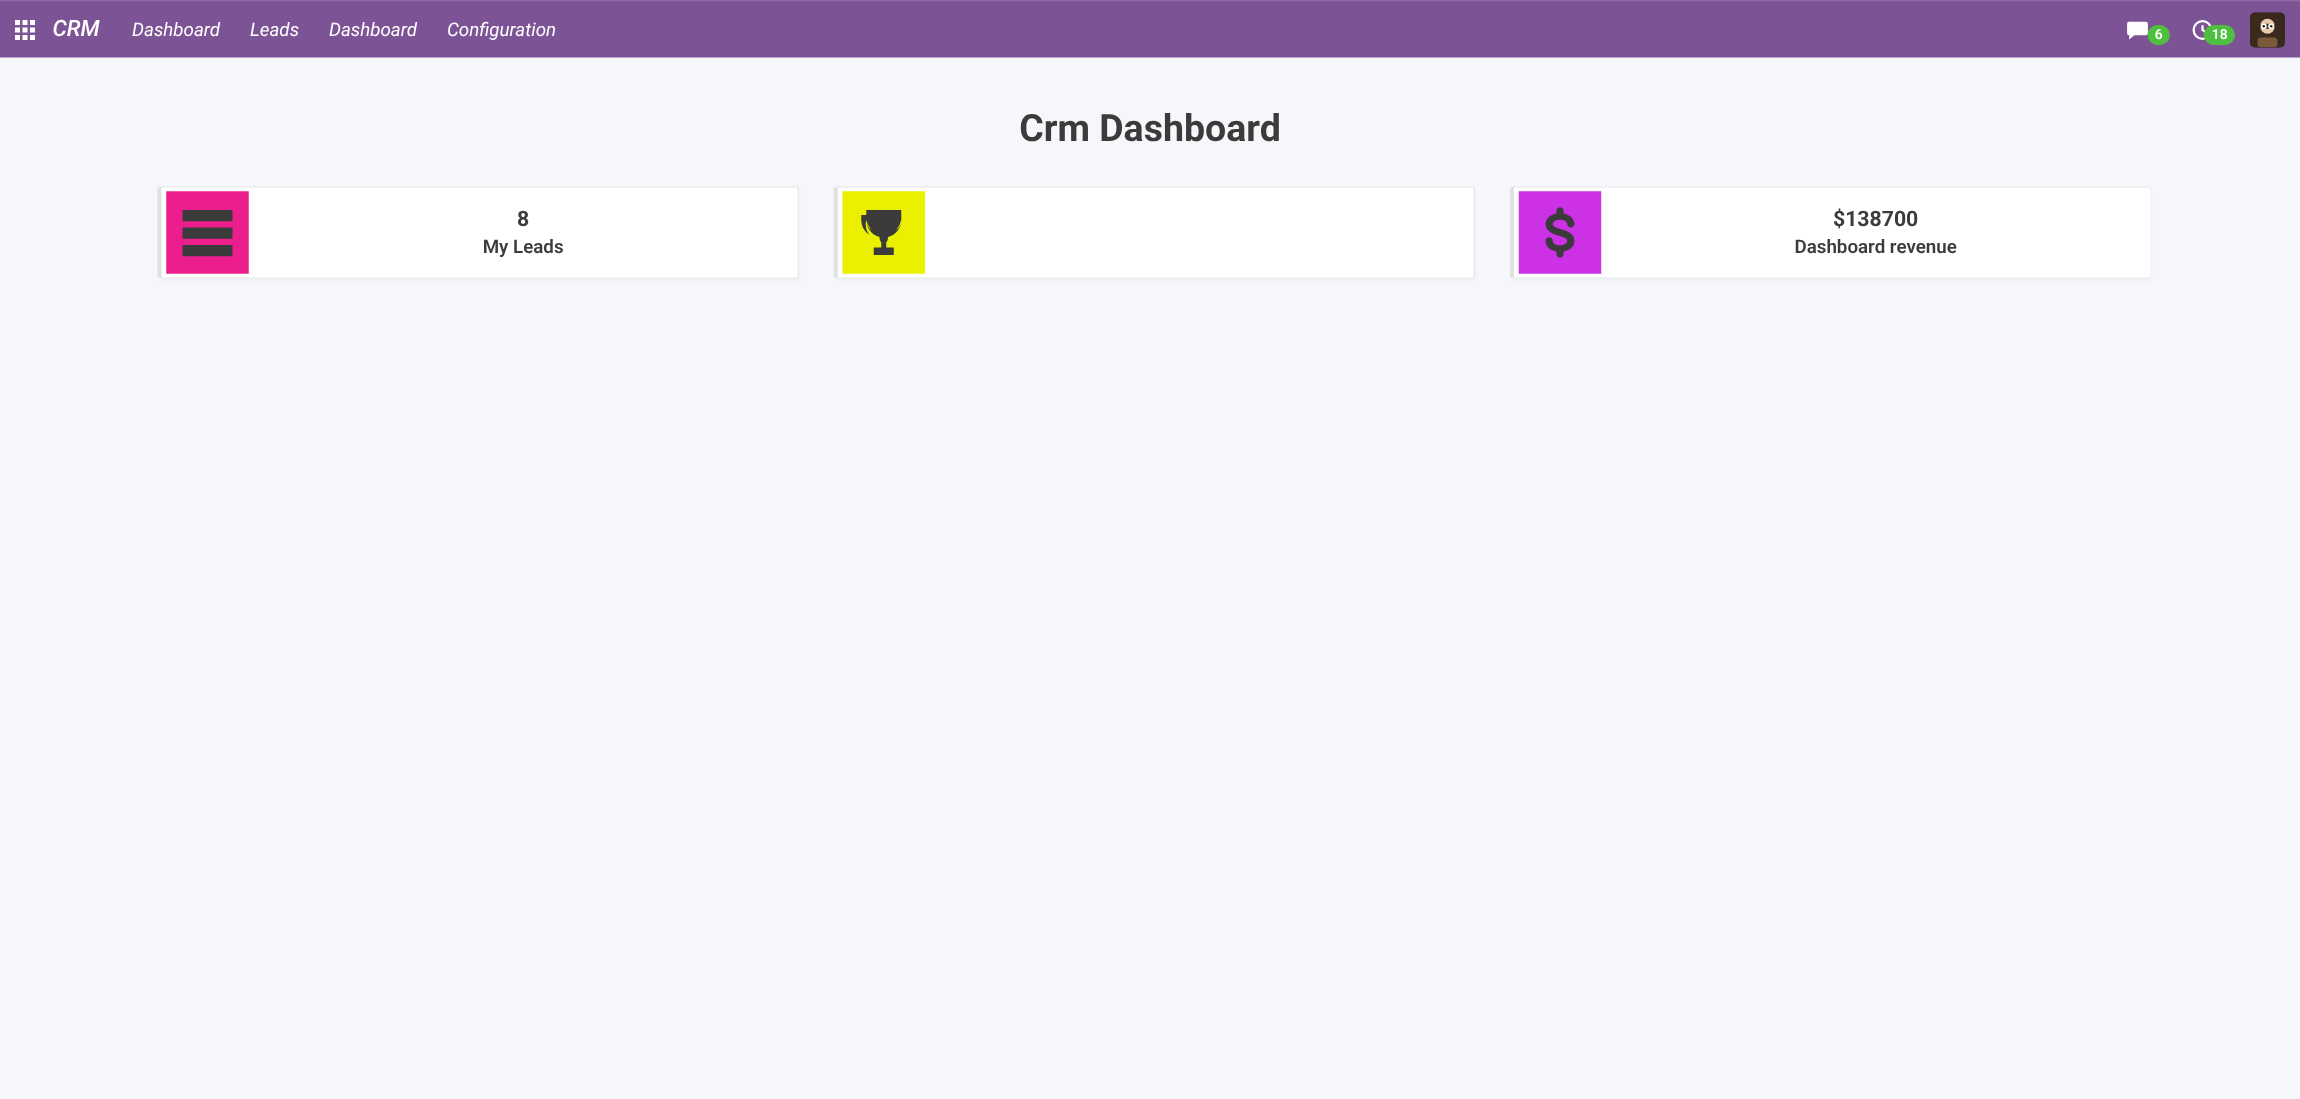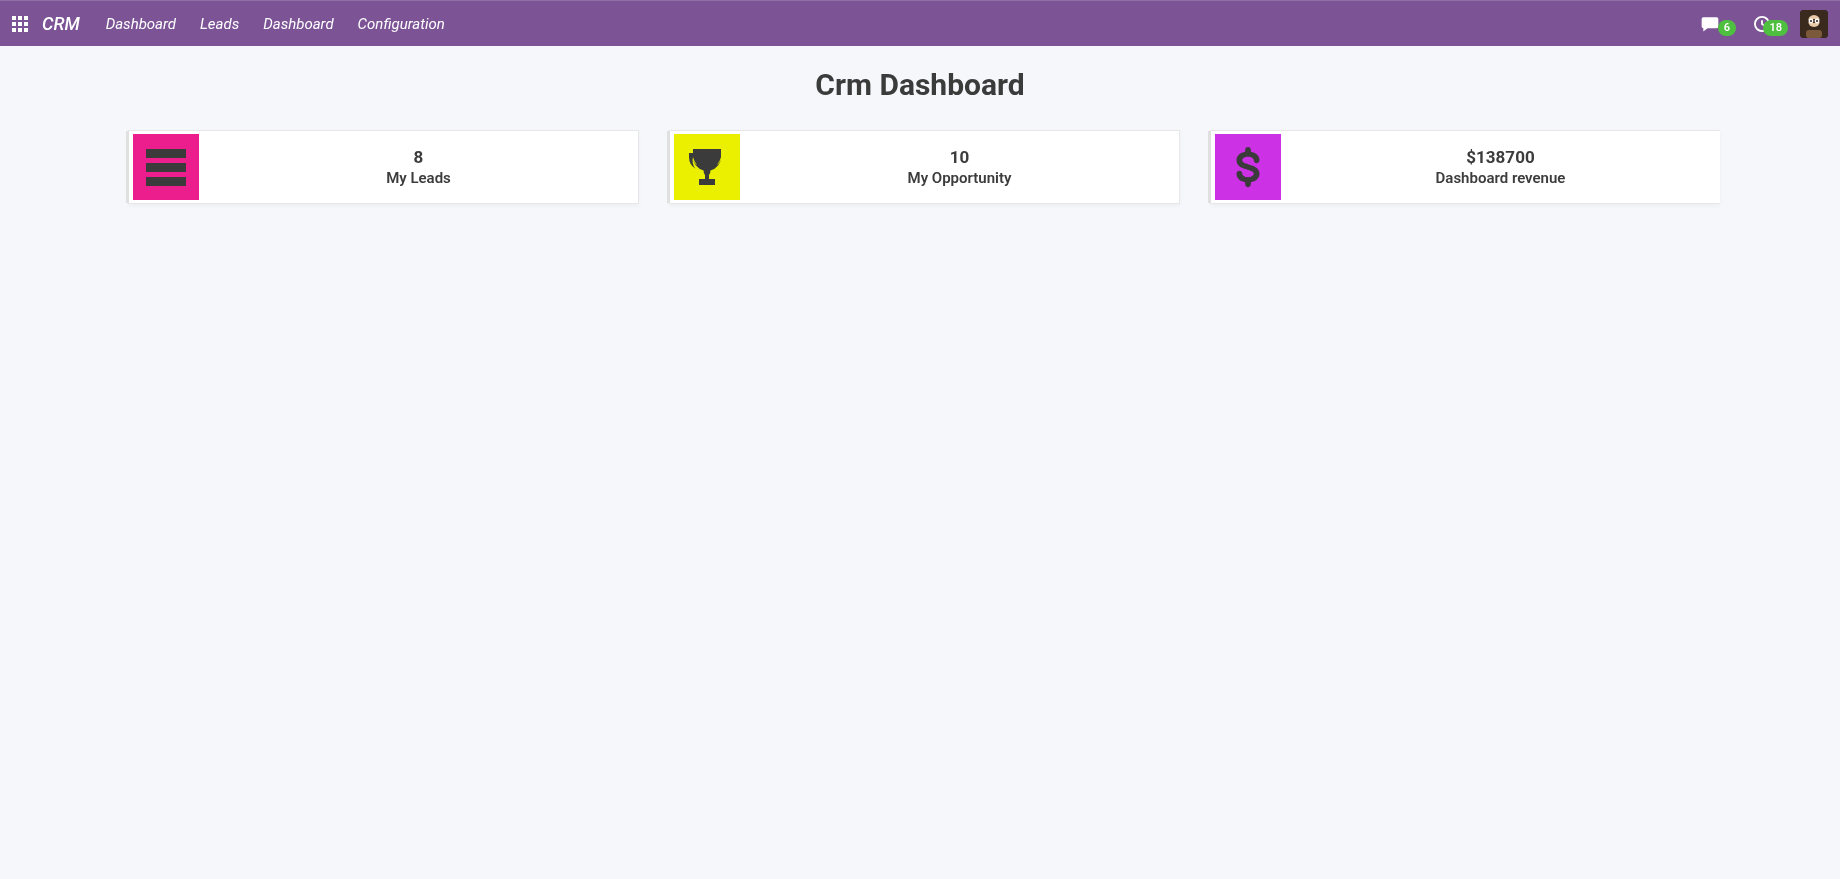--- a/index.html
+++ b/index.html
@@ -54,21 +54,21 @@
     width: 28px; height: 28px; border-radius: 4px; overflow: hidden;
     display: flex; align-items: center; justify-content: center; background: #2a1d17; margin-left: 6px;
   }
 
   
   .page-title {
     text-align: center;
     font-size: 30px;
     font-weight: 700;
     color: #3b3b3b;
-    padding: 21px 0 28px 0;
+    padding: 40px 0 28px 0;
   }
 
   
   .cards-row {
     display: flex;
     gap: 30px;
     padding: 0 120px 0 128px;
     width: 100%;
   }
   .card {
@@ -195,24 +195,20 @@
     </div>
   </div>
 
   <div class="card">
     <div class="stripe"></div>
     <div class="icon-box icon-opportunity" style="background: rgb(234, 240, 0);">
       <svg width="48" height="48" viewBox="0 0 24 24">
         <path d="M5 3h14v4a7 7 0 0 1-5.3 6.78A3 3 0 0 1 13 16v2h3v3H8v-3h3v-2a3 3 0 0 1-.7-2.22A7 7 0 0 1 5 7V3zm-2 2h2v2a5 5 0 0 0 2.1 4.07A9.06 9.06 0 0 1 5 7V5H3v2a7 7 0 0 0 3.18 5.86A7.02 7.02 0 0 1 5 7V5H3zm18 0h-2v2a9.06 9.06 0 0 1-2.1 4.07A5 5 0 0 0 19 7V5h2v2a7.02 7.02 0 0 1-1.18 5.86A7 7 0 0 0 21 7V5z"></path>
       </svg>
     </div>
-    <div class="content">
-      <div class="value">10</div>
-      <div class="label">My Opportunity</div>
-    </div>
   </div>
 
   <div class="card last">
     <div class="stripe"></div>
     <div class="icon-box icon-revenue" style="background: rgb(204, 49, 230);">
       <svg width="46" height="46" viewBox="0 0 24 24">
         <path d="M12 1.5c.83 0 1.5.67 1.5 1.5v1.07c2.46.42 4.5 2.06 4.5 4.43 0 .83-.67 1.5-1.5 1.5S15 9.33 15 8.5c0-.89-1.16-1.8-3-1.8s-3 .91-3 1.8c0 .74.63 1.34 2.77 1.97l1.06.3C15.8 11.6 18 12.77 18 15.5c0 2.37-2.04 4.01-4.5 4.43V21c0 .83-.67 1.5-1.5 1.5s-1.5-.67-1.5-1.5v-1.07C8.04 19.51 6 17.87 6 15.5c0-.83.67-1.5 1.5-1.5S9 14.67 9 15.5c0 .89 1.16 1.8 3 1.8s3-.91 3-1.8c0-.74-.63-1.34-2.77-1.97l-1.06-.3C8.2 12.4 6 11.23 6 8.5c0-2.37 2.04-4.01 4.5-4.43V3c0-.83.67-1.5 1.5-1.5z"></path>
       </svg>
     </div>
     <div class="content">

